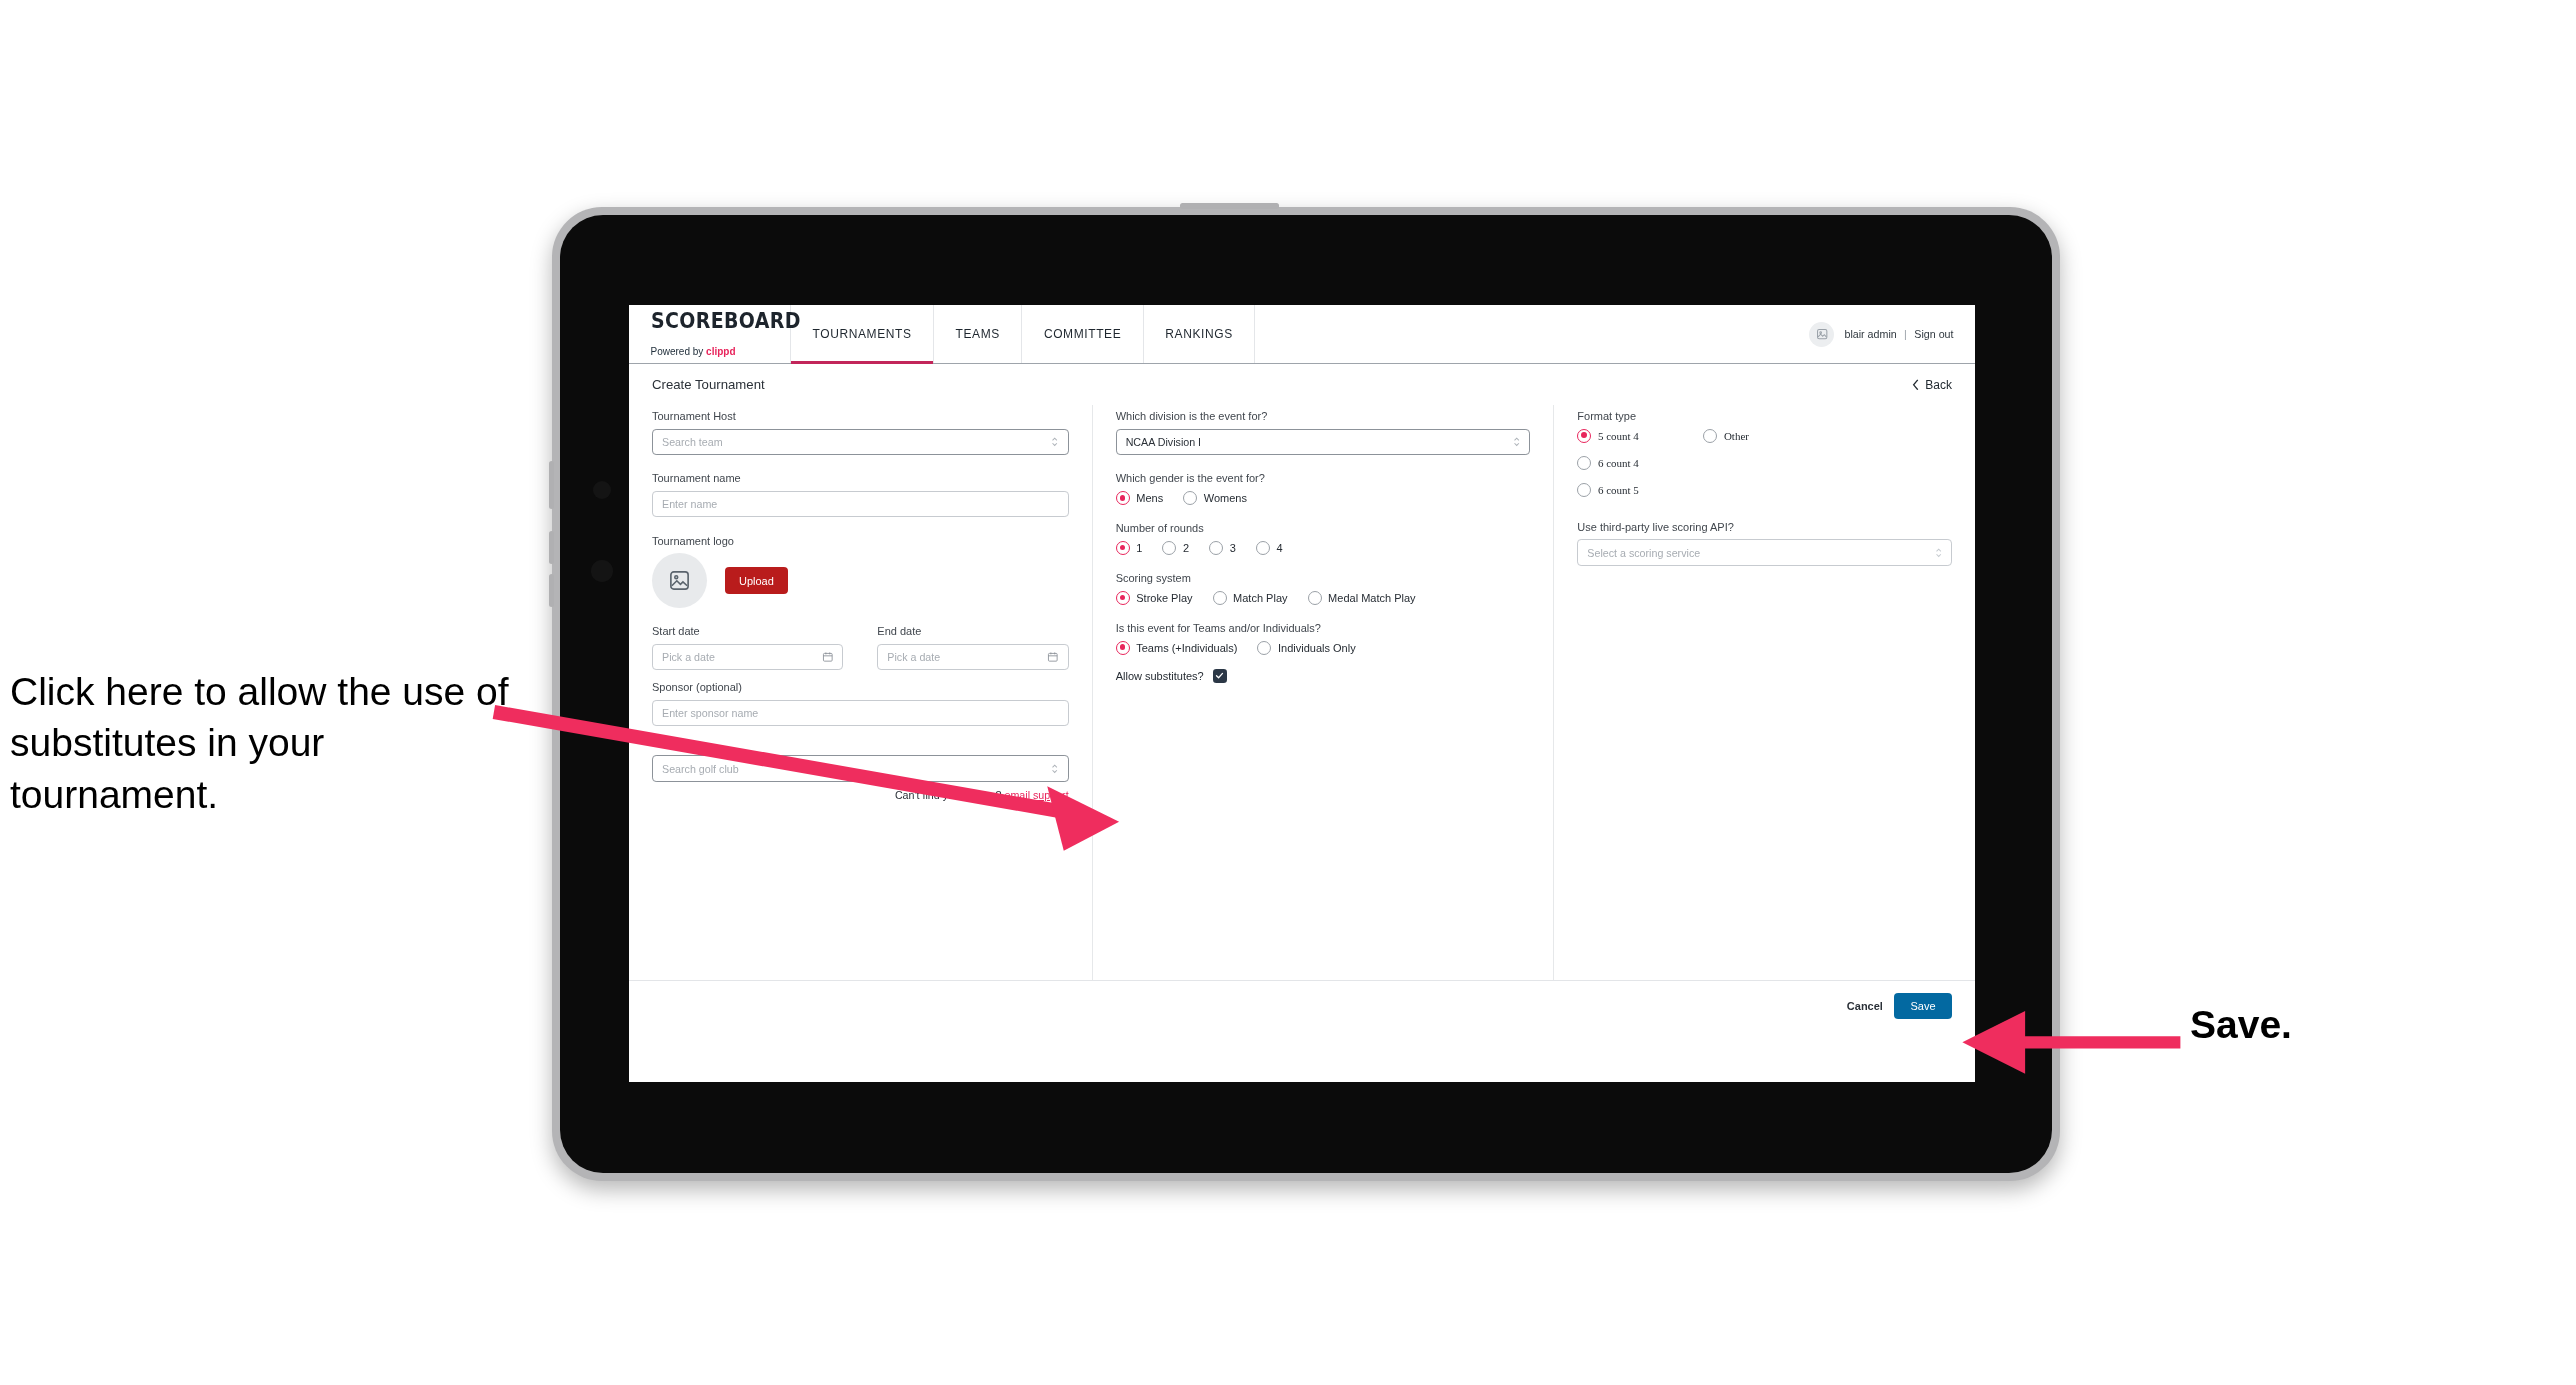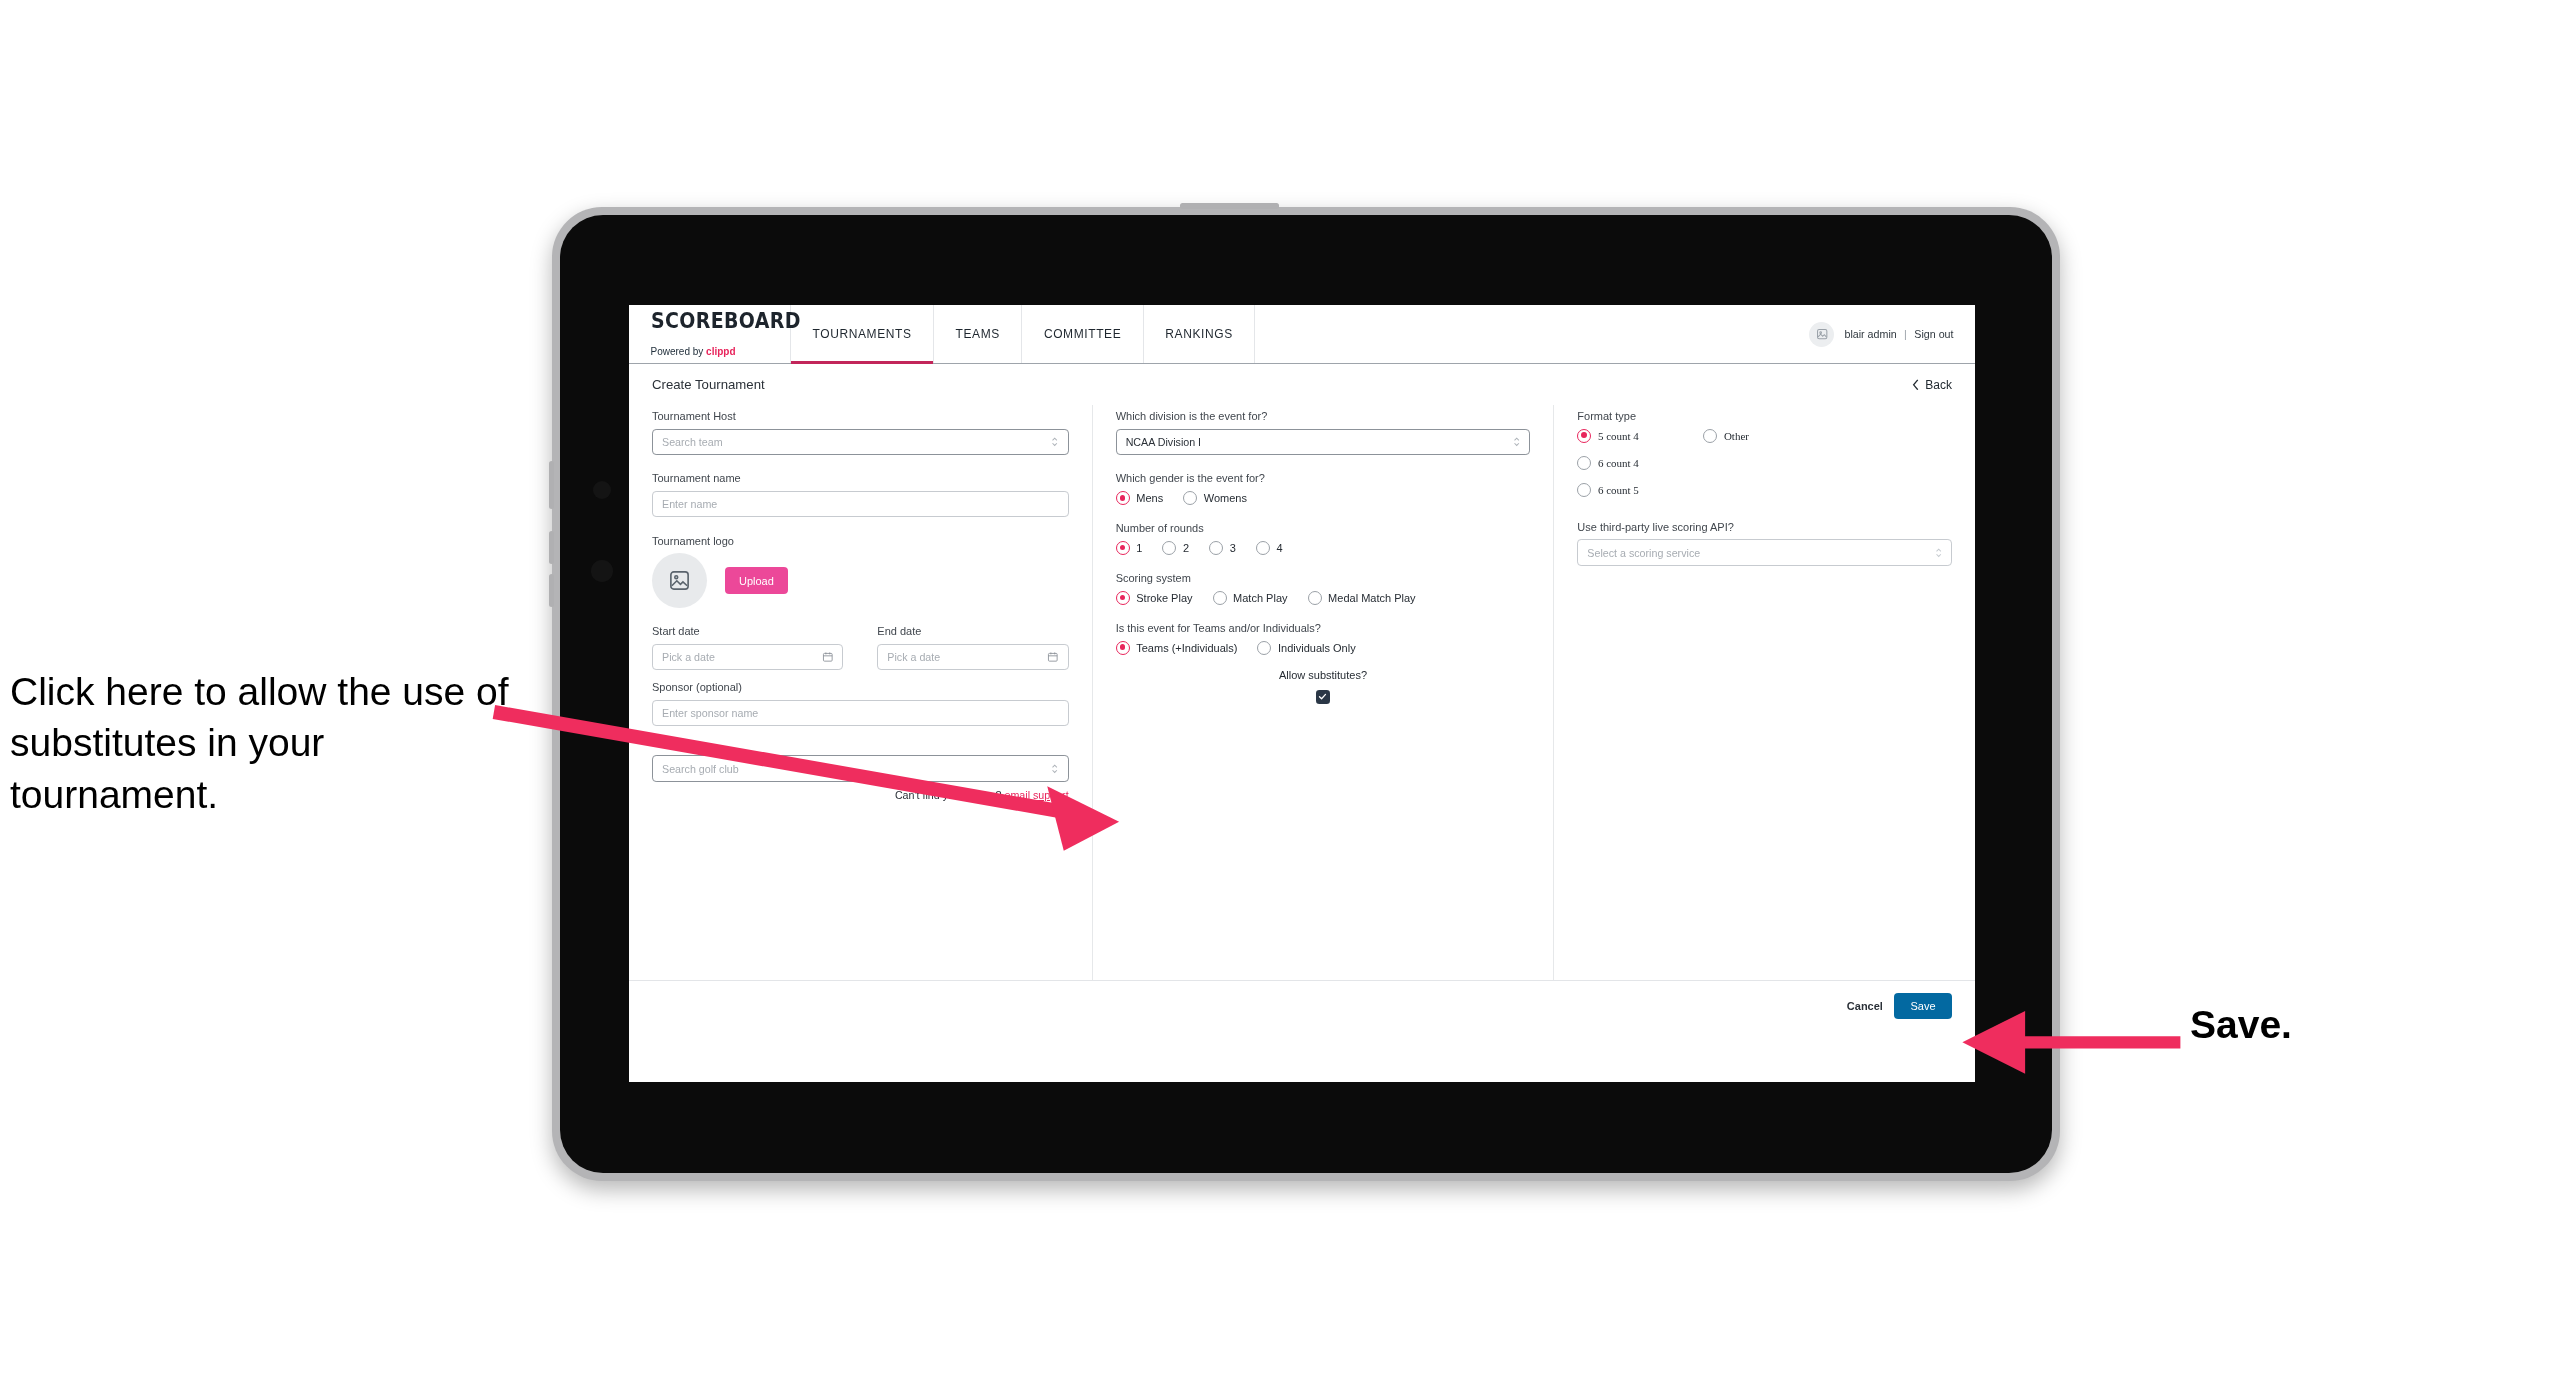--- a/index.html
+++ b/index.html
@@ -72,39 +72,39 @@
   .inp .val{color:#2b3138;}
   .spin{margin-left:auto;display:flex;flex-direction:column;gap:1.7px;color:#aeb3b9;line-height:0;}
 
   .row2{display:flex;gap:34px;}
   .row2 > div{flex:1;}
 
   
   #logo-wrap{display:flex;align-items:center;gap:18px;margin-top:1.7px;}
   #logo-circle{width:55px;height:55px;border-radius:50%;background:#e8eaec;
                display:flex;align-items:center;justify-content:center;}
-  #upload-btn{background:#ec4899;color:#fff;font-size:11px;border-radius:4.1px;
+  #upload-btn{background:#b91c1c;color:#fff;font-size:11px;border-radius:4.1px;
               padding:7.4px 14px;cursor:pointer;}
 
   
   .radios{display:flex;align-items:center;gap:0;flex-wrap:wrap;text-align:center;}
   .radio{display:flex;align-items:center;gap:6.6px;margin-right:20px;cursor:pointer;font-size:11px;color:#262c33;}
   .dot{width:14px;height:14px;border-radius:50%;border:1.2px solid #9ba1a7;
        box-sizing:border-box;flex:none;}
   .dot.on{border-color:#e8255c;position:relative;background:#fff;}
   .dot.on:after{content:"";position:absolute;left:2.9px;top:2.9px;width:5.8px;height:5.8px;
        border-radius:50%;background:#e8255c;}
   .vstack .radio{margin-bottom:13.2px;font-family:Liberation Serif, serif;}
 
   #fmt-grid{display:flex;}
   #fmt-left{width:126px;}
 
   .chk{width:14px;height:14px;border-radius:3.3px;background:#2b3746;
        display:inline-flex;align-items:center;justify-content:center;cursor:pointer;vertical-align:middle;}
-  #subs-row{display:flex;align-items:center;gap:9px;font-size:11px;color:#262c33;margin-top:3.3px;flex-direction:column;}
+  #subs-row{display:flex;align-items:center;gap:9px;font-size:11px;color:#262c33;margin-top:3.3px;}
 
   #venue-help{text-align:right;font-size:10.7px;color:#2b3138;margin-top:7.4px;}
   #venue-help a{color:#e8255c;text-decoration:underline;cursor:pointer;}
 
   
   #footer{height:51px;border-top:0.8px solid #e3e5e8;display:flex;align-items:center;
           justify-content:flex-end;gap:11px;padding-right:23px;box-sizing:border-box;}
   #cancel-btn{font-size:11px;color:#2b3138;cursor:pointer;font-weight:600;}
   #save-btn{background:#0369a1;color:#fff;font-size:11px;border-radius:4.1px;
             padding:6.6px 16.5px;cursor:pointer;}

